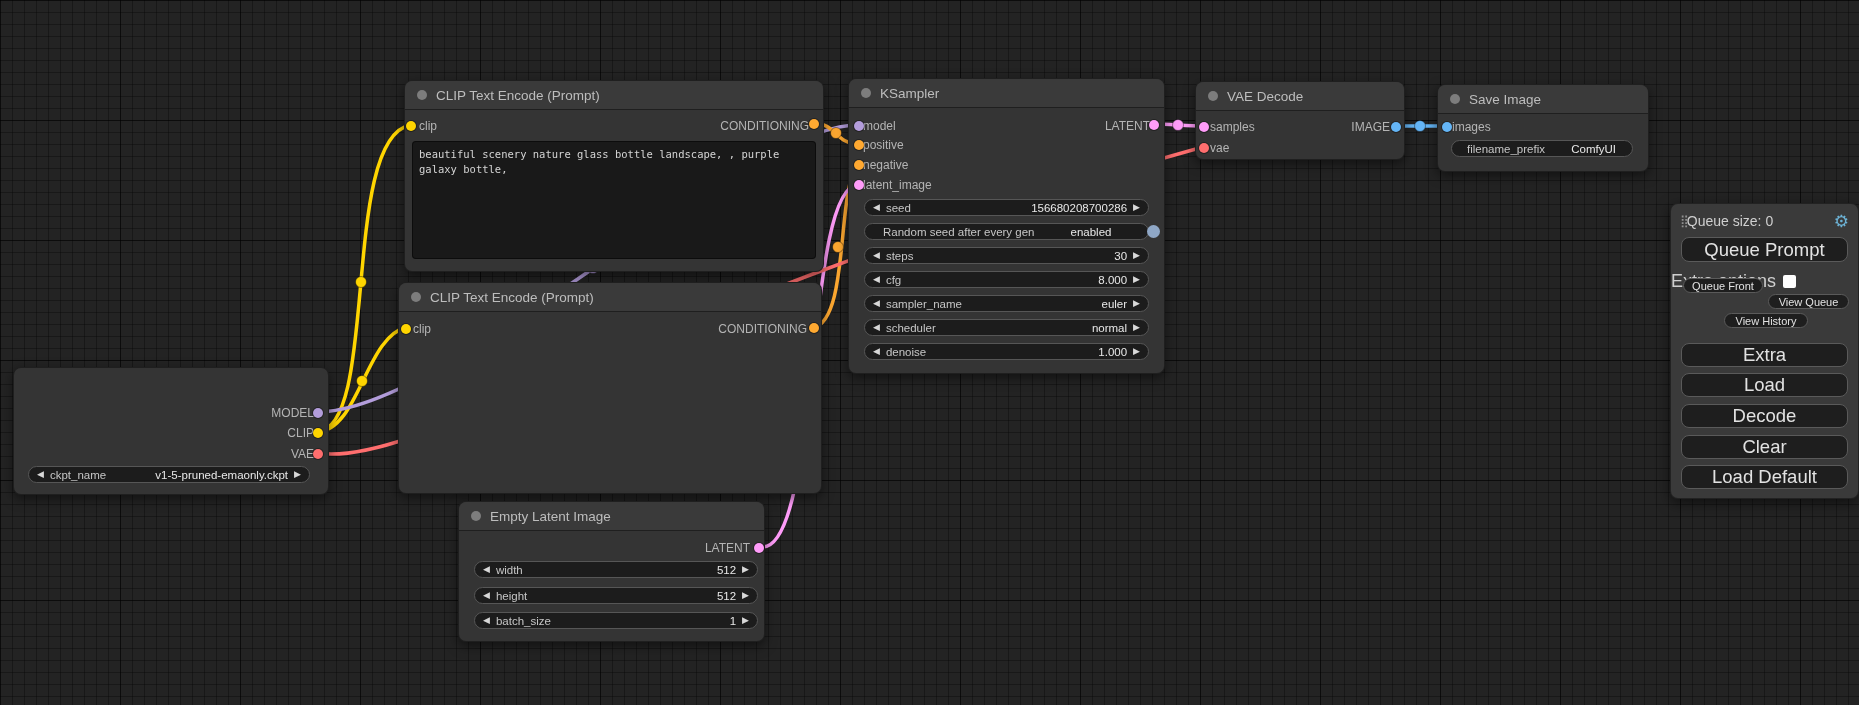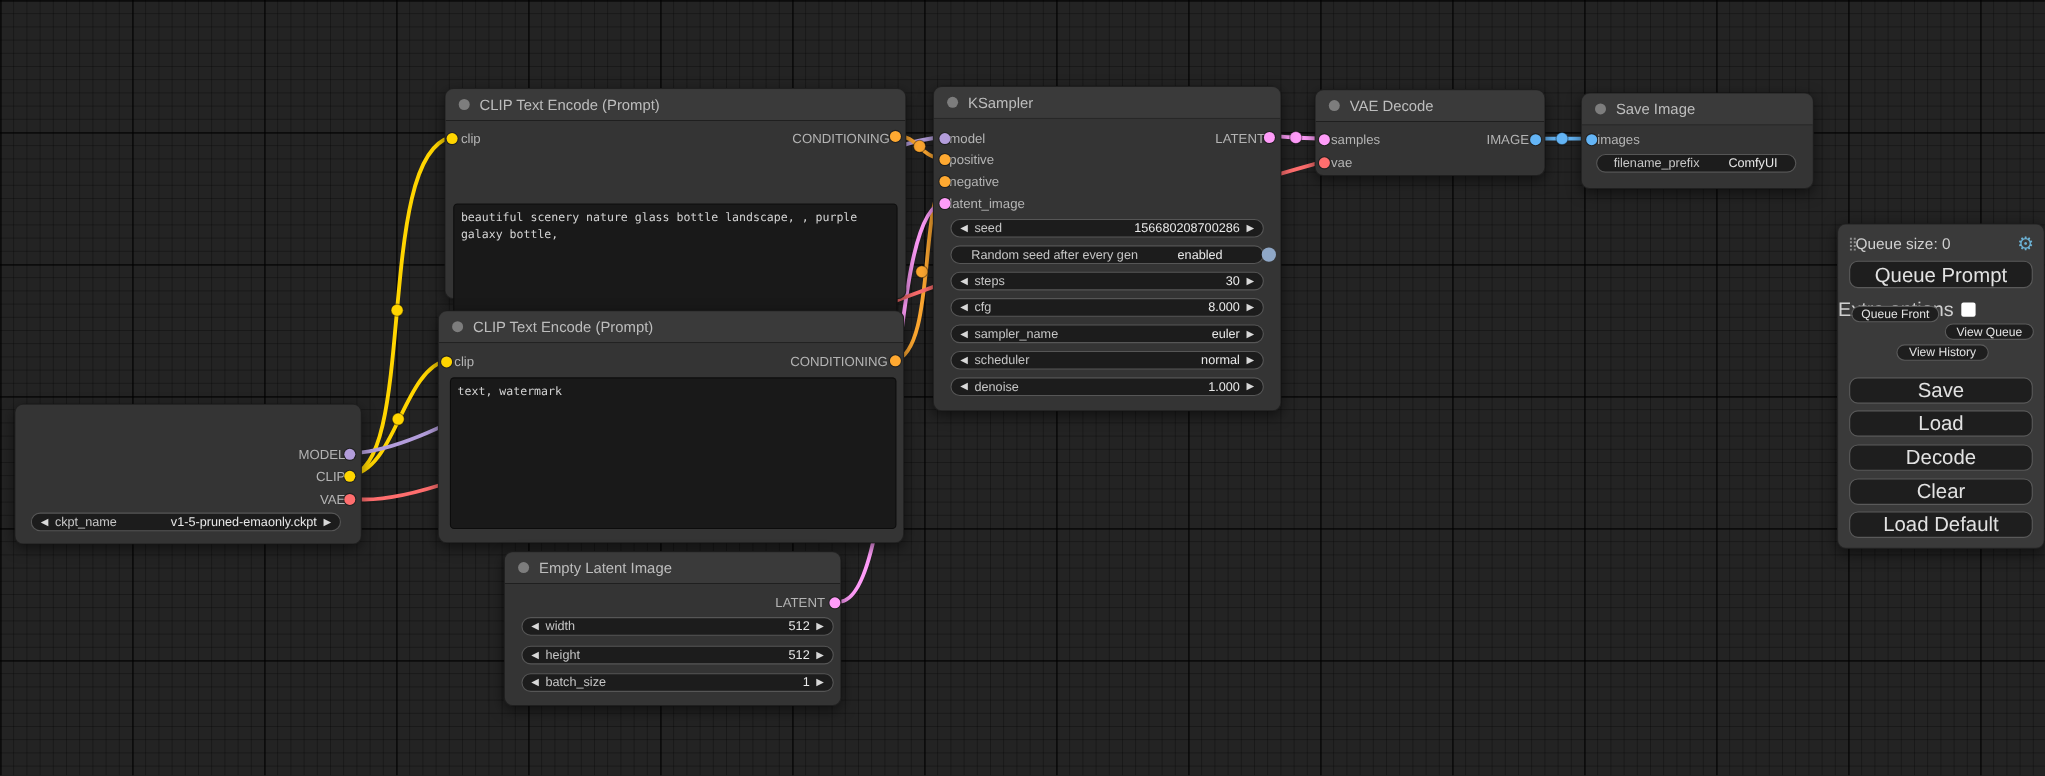--- a/index.html
+++ b/index.html
@@ -122,35 +122,34 @@
     <div class="node-title">
       <span class="title-dot"></span>
       <span>CLIP Text Encode (Prompt)</span>
     </div>
     <div class="slot-row" style="top:36px">
       <span>clip</span>
       <span class="slot-label-out">CONDITIONING</span>
     </div>
     <span class="dot c-clip" style="left:1px;top:40px"></span>
     <span class="dot c-cond" style="right:4px;top:38px"></span>
-    <div class="prompt-box" style="left:7px;width:404px;top:60px;height:118px;box-sizing:border-box;margin-top:44px;">beautiful scenery nature glass bottle landscape, , purple galaxy bottle,</div>
+    <div class="prompt-box" style="left:7px;width:404px;top:60px;height:118px;box-sizing:border-box;">beautiful scenery nature glass bottle landscape, , purple galaxy bottle,</div>
   </div>
 
   <div class="node" style="left:398px;top:282px;width:422px;height:210px;">
     <div class="node-title">
       <span class="title-dot"></span>
       <span>CLIP Text Encode (Prompt)</span>
     </div>
     <div class="slot-row" style="top:37px">
       <span>clip</span>
       <span class="slot-label-out">CONDITIONING</span>
     </div>
     <span class="dot c-clip" style="left:2px;top:41px"></span>
     <span class="dot c-cond" style="right:2px;top:40px"></span>
-    <div class="prompt-box" style="left:10px;width:406px;top:60px;height:138px;box-sizing:border-box;">text, watermark</div>
   </div>
 
   <div class="node" style="left:458px;top:501px;width:305px;height:139px;">
     <div class="node-title">
       <span class="title-dot"></span>
       <span>Empty Latent Image</span>
     </div>
     <div class="slot-row" style="top:37px">
       <span class="slot-label-out">LATENT</span>
     </div>
@@ -281,20 +280,20 @@
       <span class="gear">⚙</span>
     </div>
     <div class="btn" style="top:33px;height:25px;">Queue Prompt</div>
     <div class="extra-row">
       <span>Extra options</span>
       <span class="checkbox"></span>
     </div>
     <div class="btn small" style="left:12px;top:74px;width:80px;">Queue Front</div>
     <div class="btn small" style="left:97px;top:90px;width:81px;">View Queue</div>
     <div class="btn small" style="left:53px;top:109px;width:84px;">View History</div>
-    <div class="btn" style="top:139px">Save</div>
+    <div class="btn" style="top:139px">Extra</div>
     <div class="btn" style="top:169px">Load</div>
     <div class="btn" style="top:200px">Decode</div>
     <div class="btn" style="top:231px">Clear</div>
     <div class="btn" style="top:261px">Load Default</div>
   </div>
 
 </div>
 
 </body></html>

